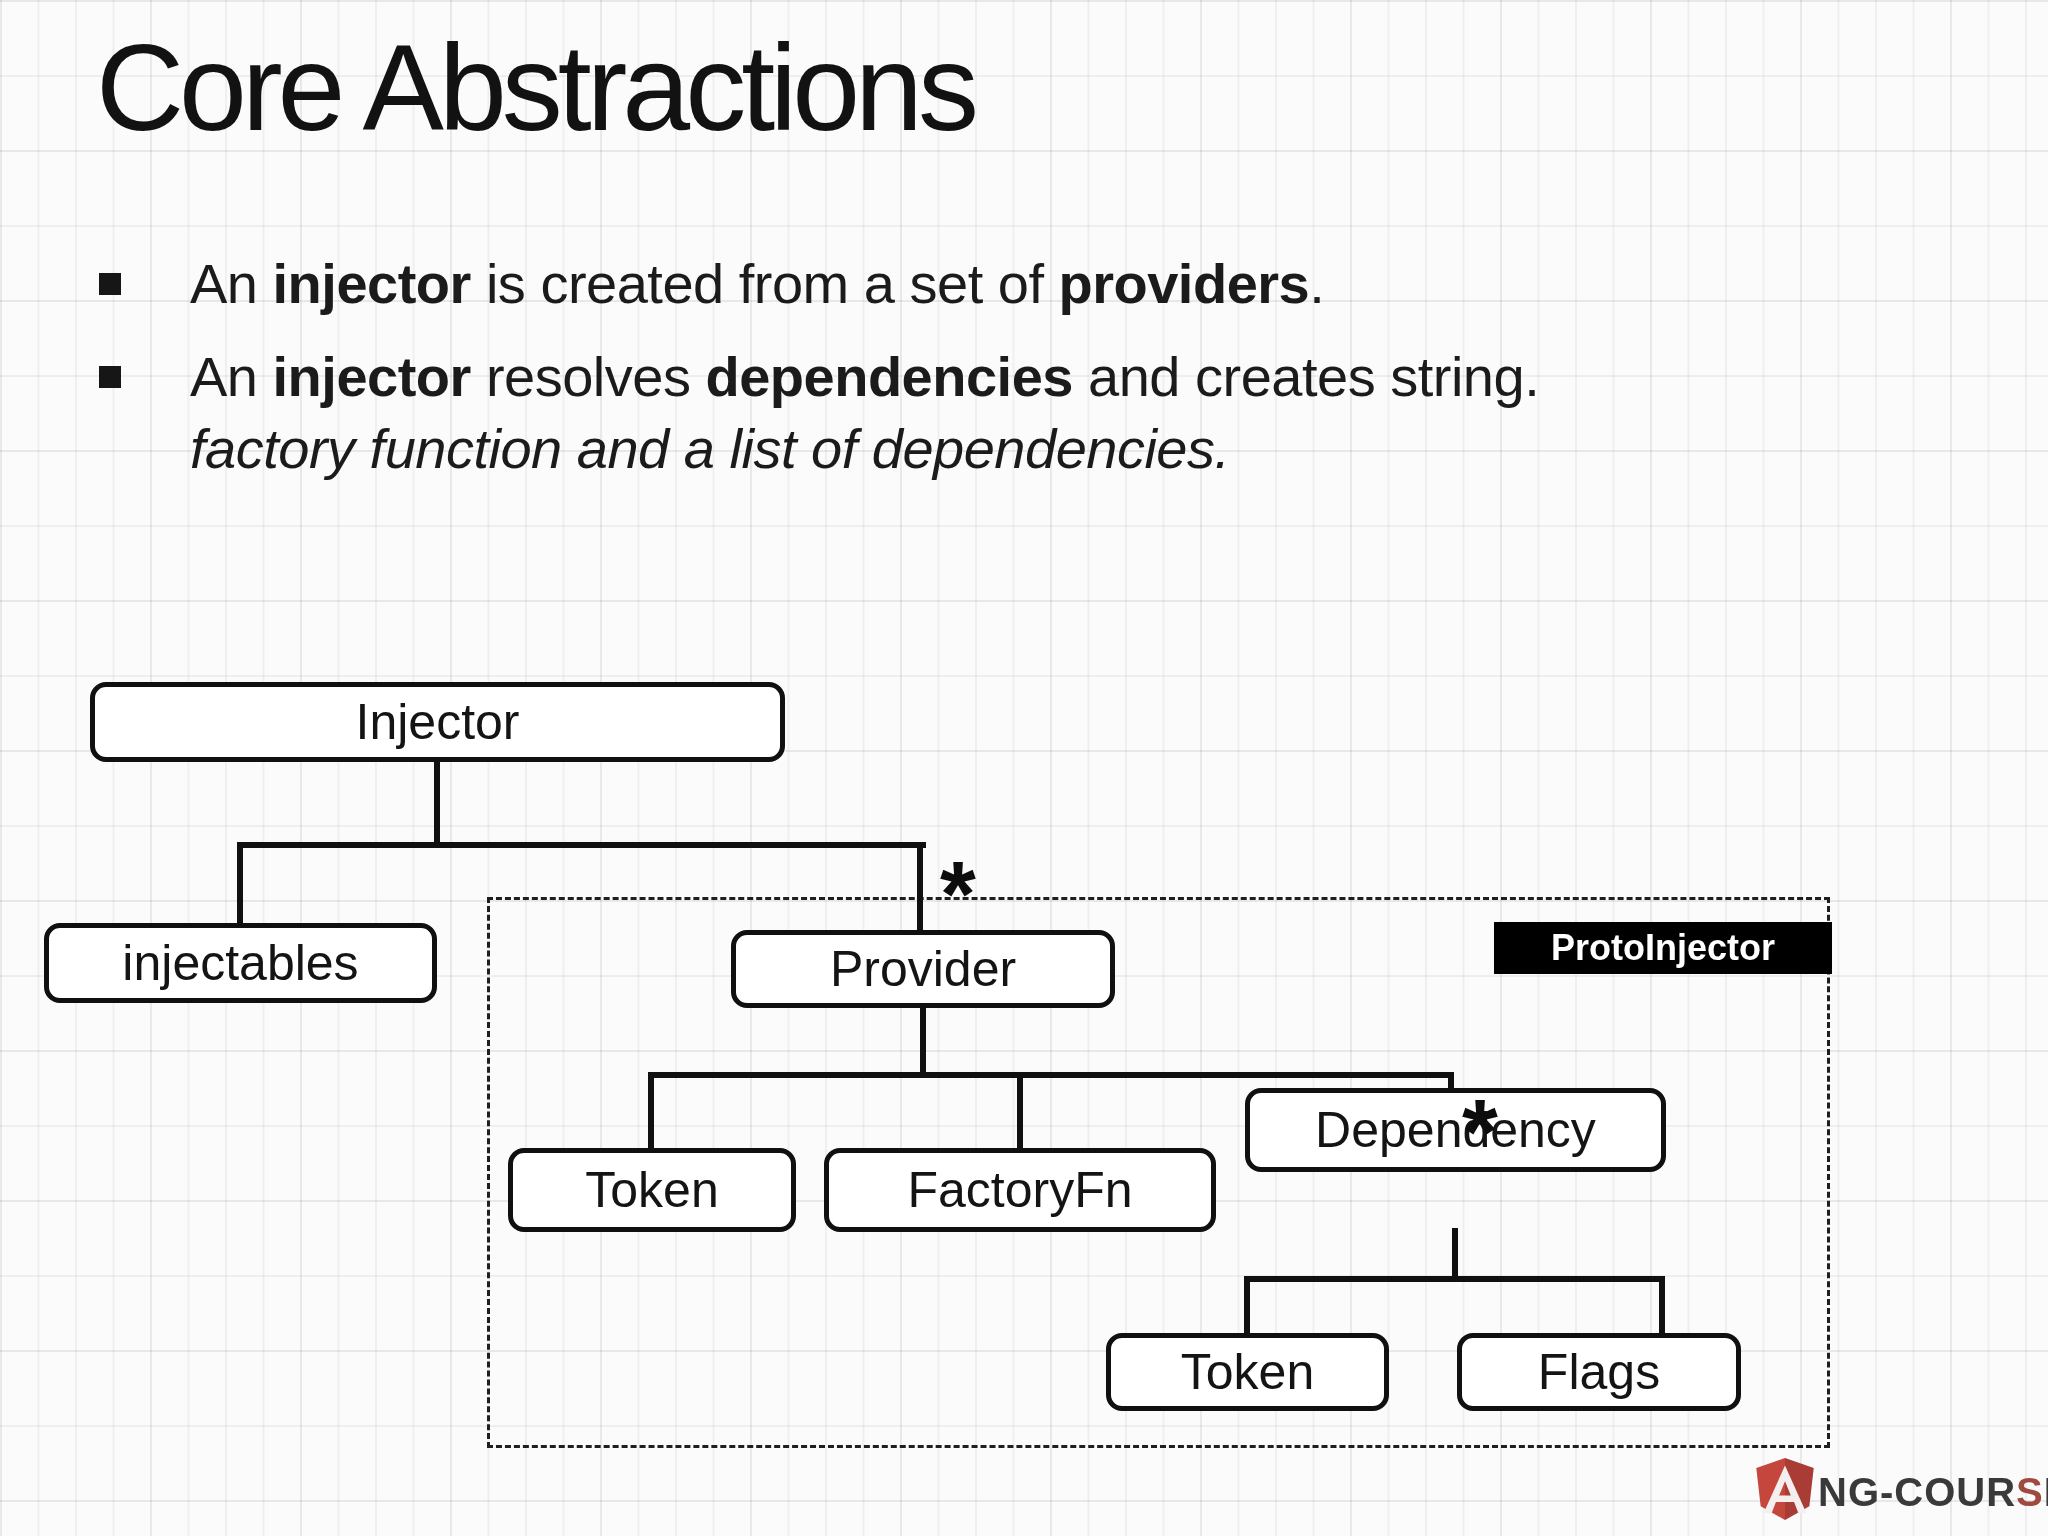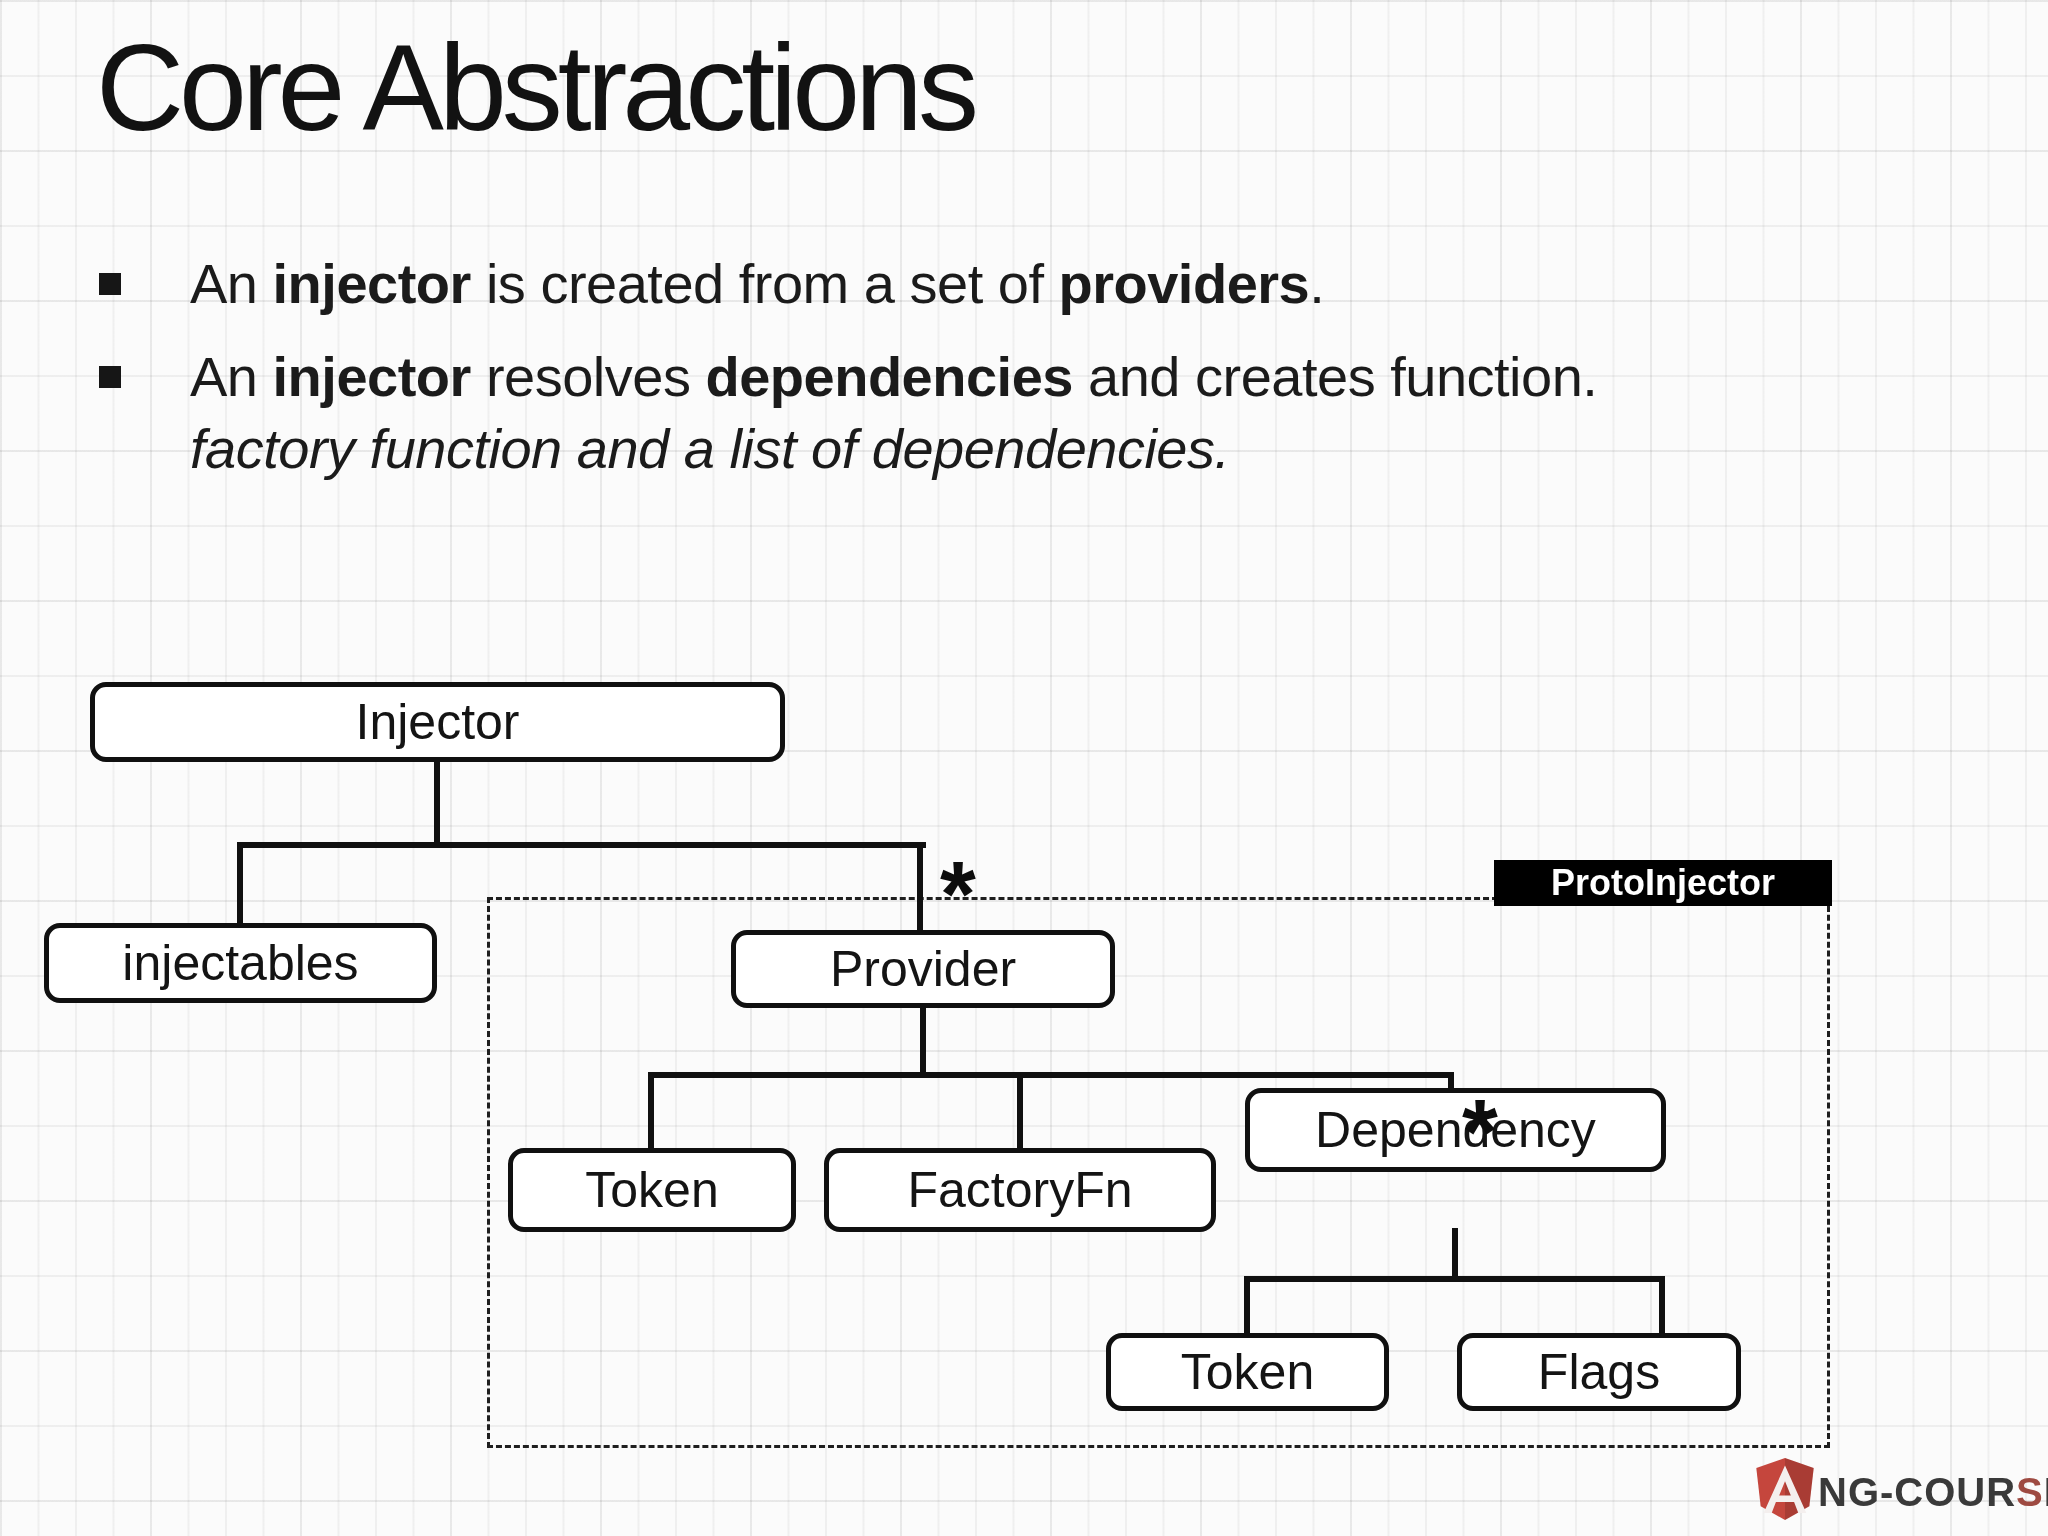--- a/index.html
+++ b/index.html
@@ -73,32 +73,32 @@
 
   <div class="title">Core Abstractions</div>
 
   <div class="bullets" id="bullets">
       <div class="bullet-row">
         <span class="bullet-marker"></span>
         <span class="bullet-text"><span>An </span><span class="bold">injector</span><span> is created from a set of </span><span class="bold">providers</span><span>.</span></span>
       </div>
       <div class="bullet-row">
         <span class="bullet-marker"></span>
-        <span class="bullet-text"><span>An </span><span class="bold">injector</span><span> resolves </span><span class="bold">dependencies</span><span> and creates function.</span></span>
+        <span class="bullet-text"><span>An </span><span class="bold">injector</span><span> resolves </span><span class="bold">dependencies</span><span> and creates string.</span></span>
       </div>
       <div class="bullet-row cont">
         <span class="bullet-marker hidden"></span>
         <span class="bullet-text"><span>factory function and a list of dependencies.</span></span>
       </div>
     </div>
 
   <div>
 
     <div class="dashed-box" style="left:487px;top:897px;width:1343px;height:551px;"></div>
-    <div class="proto-label" style="left:1494px;top:860px;width:338px;height:46px;">ProtoInjector</div>
+    <div class="proto-label" style="left:1494px;top:922px;width:338px;height:52px;">ProtoInjector</div>
 
     <div class="vline" style="left: 434px; top: 760px; width: 6px; height: 88px; background: rgb(16, 16, 16);"></div>
     <div class="hline" style="left: 237px; top: 842px; width: 689px; height: 6px; background: rgb(16, 16, 16);"></div>
     <div class="vline" style="left: 237px; top: 842px; width: 6px; height: 86px; background: rgb(16, 16, 16);"></div>
     <div class="vline" style="left: 917px; top: 842px; width: 6px; height: 93px; background: rgb(16, 16, 16);"></div>
 
     <div class="vline" style="left: 920px; top: 1005px; width: 6px; height: 72px; background: rgb(16, 16, 16);"></div>
     <div class="hline" style="left: 648px; top: 1072px; width: 806px; height: 6px; background: rgb(16, 16, 16);"></div>
     <div class="vline" style="left: 648px; top: 1072px; width: 6px; height: 80px; background: rgb(16, 16, 16);"></div>
     <div class="vline" style="left: 1017px; top: 1072px; width: 6px; height: 80px; background: rgb(16, 16, 16);"></div>

